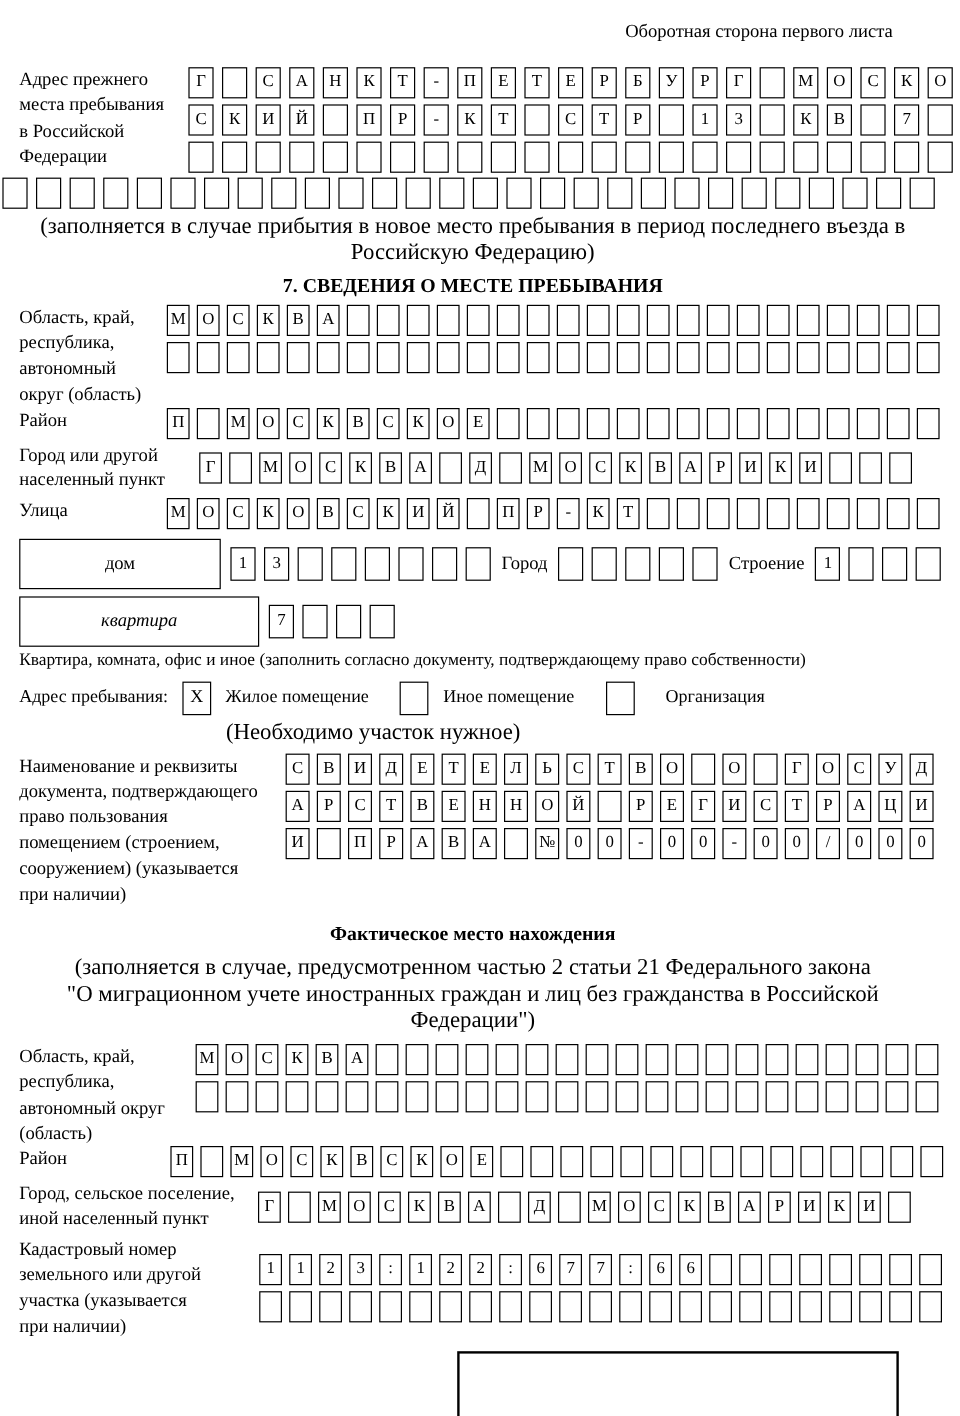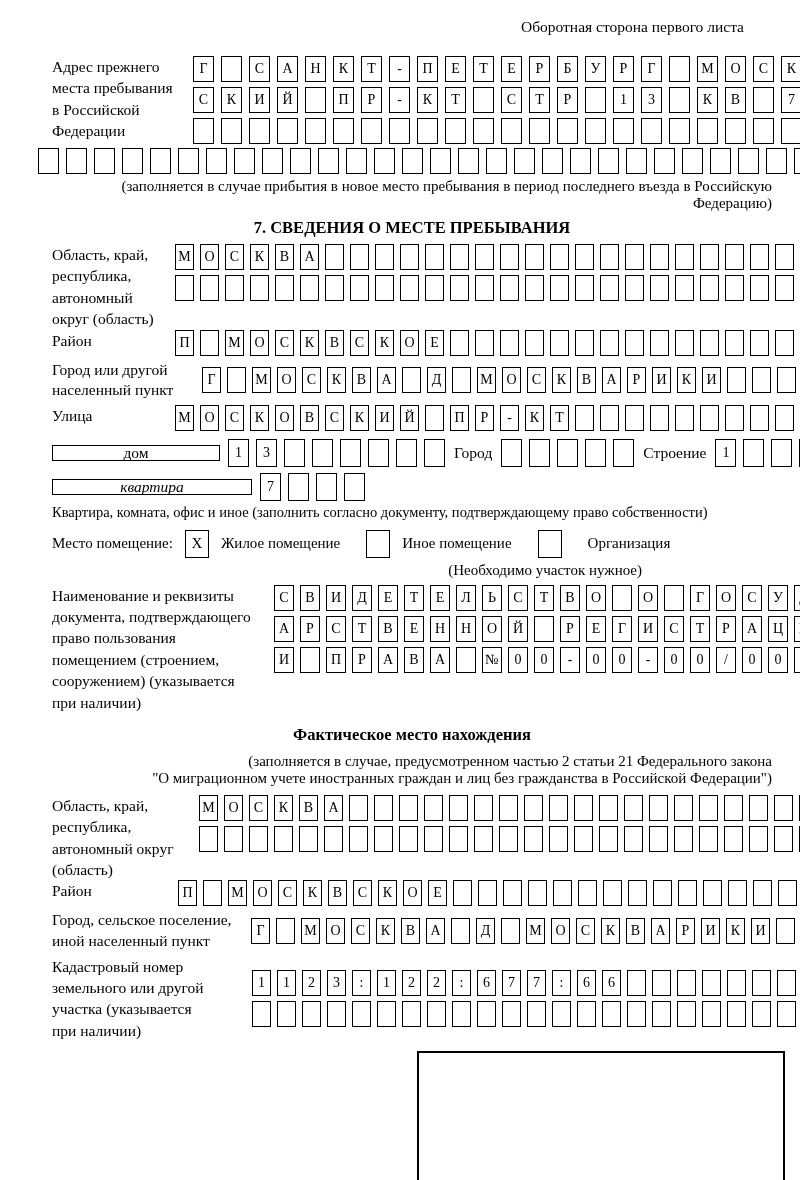--- a/index.html
+++ b/index.html
@@ -1,20 +1,20 @@
 <!DOCTYPE html>
 <html lang="ru"><head>
 <meta charset="utf-8">
 <style>
   html,body{margin:0;padding:0;background:#fff;}
   .page{
     position:relative;
     width:800px;height:1180px;
     box-sizing:border-box;
-    padding:18px 28px 0 52px;
+    padding:18px 28px 0 16px;
     background:#fff;
     color:#000;
     font-family:"Liberation Serif","DejaVu Serif",serif;
     font-size:15px;
     overflow:hidden;
   }
   .hdr-note{text-align:right;padding-right:28px;font-size:15.5px;}
   .multiline{white-space:pre-line;}
   .frow{display:flex;align-items:flex-start;}
   .lbl{flex:none;line-height:1.38;font-size:15.5px;}
@@ -34,25 +34,25 @@
     display:flex;align-items:center;justify-content:center;
     font-size:14px;line-height:1;
     background:#fff;
   }
   .boxes.lg{gap:7px;}
   .boxes.lg .box{width:19px;}
   .boxes.md .box{width:18px;}
   .boxes.hn{gap:7px;}
   .boxes.hn .box{width:19px;height:26px;}
   .pull-left{margin-left:-14px;}
-  .note-c{text-align:right;font-size:15px;}
+  .note-c{text-align:center;font-size:19px;}
   .sec-title{text-align:center;font-weight:bold;font-size:16.5px;}
   .cap{font-size:14.5px;margin-top:3px;}
   .lblbox{
-    flex:none;box-sizing:border-box;border:1.5px solid #000;height:16px;
+    flex:none;box-sizing:border-box;border:1.5px solid #000;height:42px;
     display:flex;align-items:center;justify-content:center;font-size:15.5px;
   }
   .lblbox.dom{width:168px;}
   .lblbox.kv{width:200px;font-style:italic;}
   .inline-lbl{align-self:center;padding:0 9px;font-size:15.5px;white-space:nowrap;}
   .cb{
     flex:none;width:22px;height:26px;border:1.5px solid #000;
     display:flex;align-items:center;justify-content:center;font-size:15px;
   }
   .stay{display:flex;align-items:center;margin-top:9px;}
@@ -386,21 +386,21 @@
     <div class="boxes hn">
         <span class="box">7</span>
         <span class="box"></span>
         <span class="box"></span>
         <span class="box"></span>
       </div>
   </div>
   <div class="cap">Квартира, комната, офис и иное (заполнить согласно документу, подтверждающему право собственности)</div>
 
   <div class="stay">
-    <span>Место помещение:</span>
+    <span>Адрес пребывания:</span>
     <span class="gap-s"></span>
     <span class="cb">X</span>
     <span class="gap-s"></span>
     <span>Жилое помещение</span>
     <span class="gap-m"></span>
     <span class="cb"></span>
     <span class="gap-s"></span>
     <span>Иное помещение</span>
     <span class="gap-m"></span>
     <span class="cb"></span>

